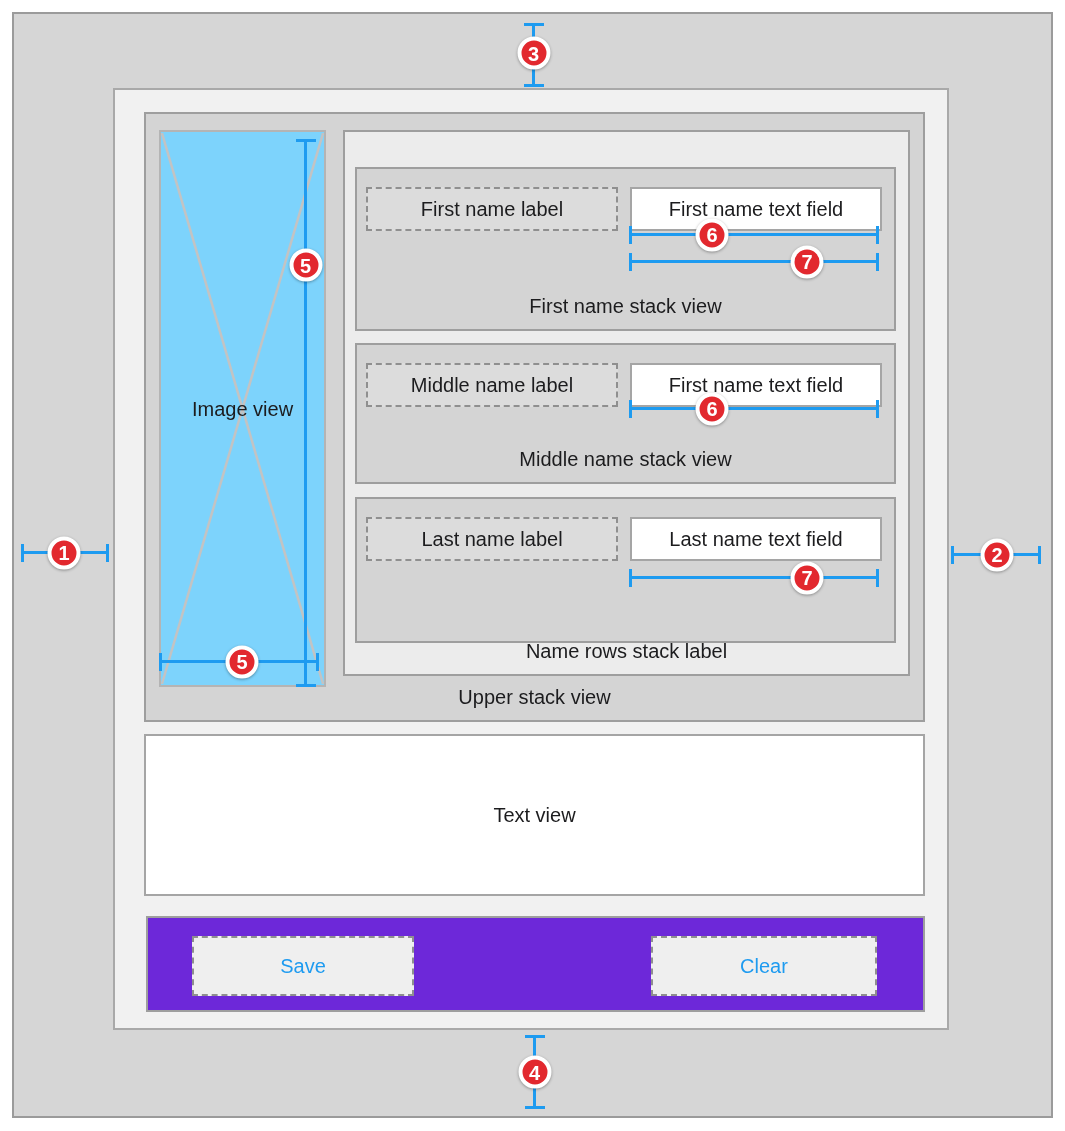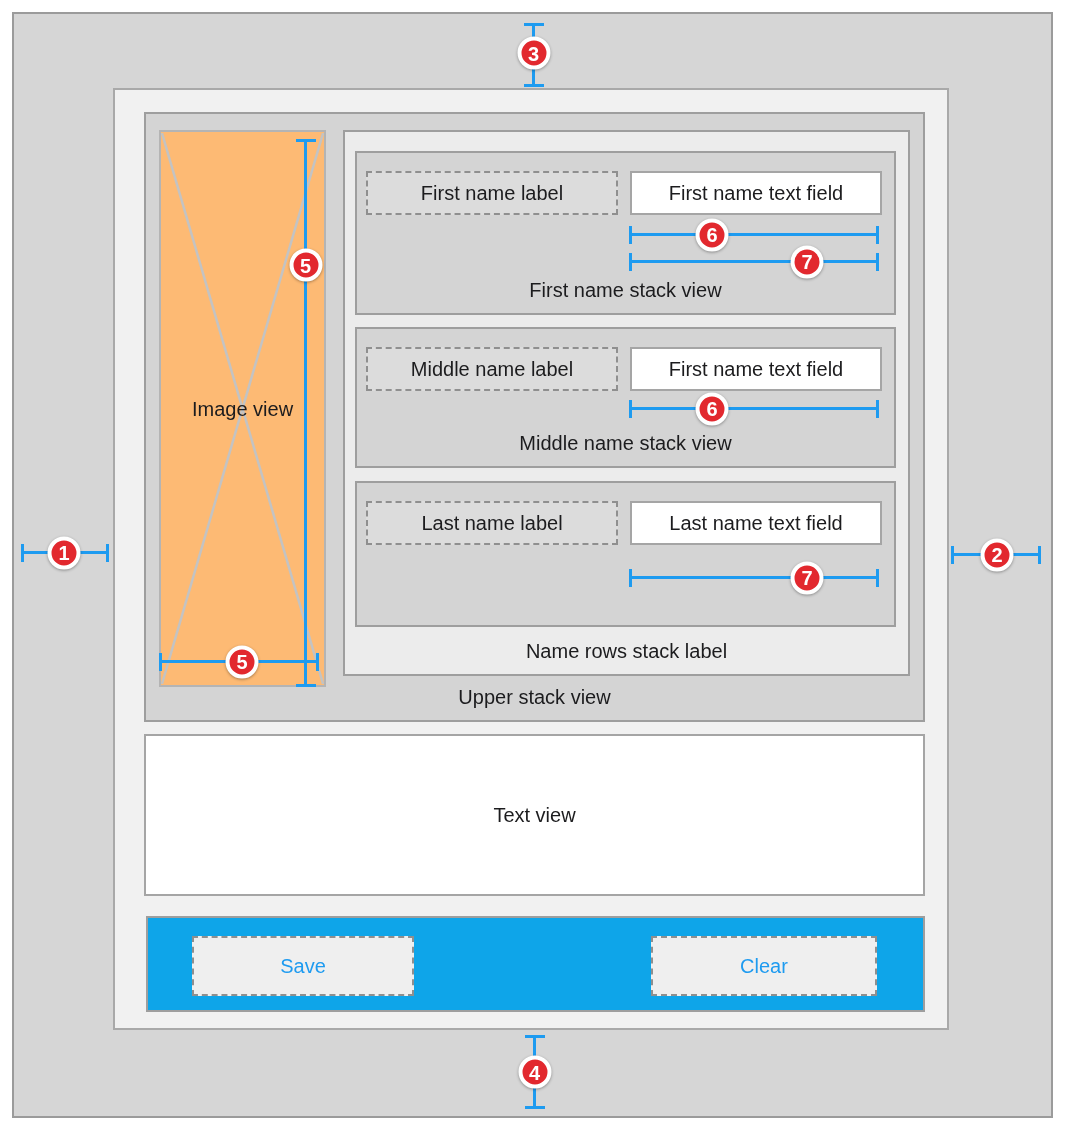--- a/index.html
+++ b/index.html
@@ -26,34 +26,34 @@
   .upper-stack{
     position:absolute;left:29px;top:22px;width:781px;height:610px;
     background:#d4d4d4;border:2px solid #9e9e9e;
   }
   .caption{
     position:absolute;left:0;right:0;bottom:11px;text-align:center;
     font-size:20px;line-height:24px;color:#1c1c1e;white-space:nowrap;
   }
   .image-view{
     position:absolute;left:13px;top:16px;width:167px;height:557px;
-    background:#fdba74;border:2px solid #b4b4b4;
+    background:#7dd3fc;border:2px solid #b4b4b4;
   }
   .image-view svg{position:absolute;left:0;top:0;width:100%;height:100%;display:block;}
   .image-view .iv-label{
     position:absolute;left:0;right:0;top:50%;transform:translateY(-50%);
     text-align:center;font-size:20px;white-space:nowrap;
   }
   .name-rows{
     position:absolute;left:197px;top:16px;width:567px;height:546px;
     background:#ececec;border:2px solid #9e9e9e;
   }
   .row-stack{
     position:absolute;left:10px;width:541px;
-    background:#d4d4d4;border:2px solid #9e9e9e;
+    background:#d4d4d4;border:2px solid #9e9e9e;margin-top:16px;
   }
   .row-first{top:19px;height:164px;}
   .row-middle{top:195px;height:141px;}
   .row-last{top:349px;height:146px;padding-left:28px;}
   .ph-label{
     position:absolute;left:9px;top:18px;width:252px;height:44px;
     background:#dcdcdc;border:2px dashed #8f8f8f;
     display:flex;align-items:center;justify-content:center;
     font-size:20px;white-space:nowrap;
   }
@@ -63,21 +63,21 @@
     display:flex;align-items:center;justify-content:center;
     font-size:20px;white-space:nowrap;
   }
   .text-view{
     position:absolute;left:29px;top:644px;width:781px;height:162px;
     background:#ffffff;border:2px solid #a5a5a5;
     display:flex;align-items:center;justify-content:center;font-size:20px;
   }
   .button-bar{
     position:absolute;left:31px;top:826px;width:779px;height:96px;
-    background:#0ea5e9;border:2px solid #9e9e9e;
+    background:#6d28d9;border:2px solid #9e9e9e;
   }
   .ph-button{
     position:absolute;top:18px;height:60px;width:222px;
     background:#efefef;border:2px dashed #8f8f8f;
     display:flex;align-items:center;justify-content:center;
     font-size:20px;color:var(--accent);white-space:nowrap;
   }
   .btn-save{left:44px;}
   .btn-cancel{left:273px;}
   .btn-clear{left:503px;width:226px;}

